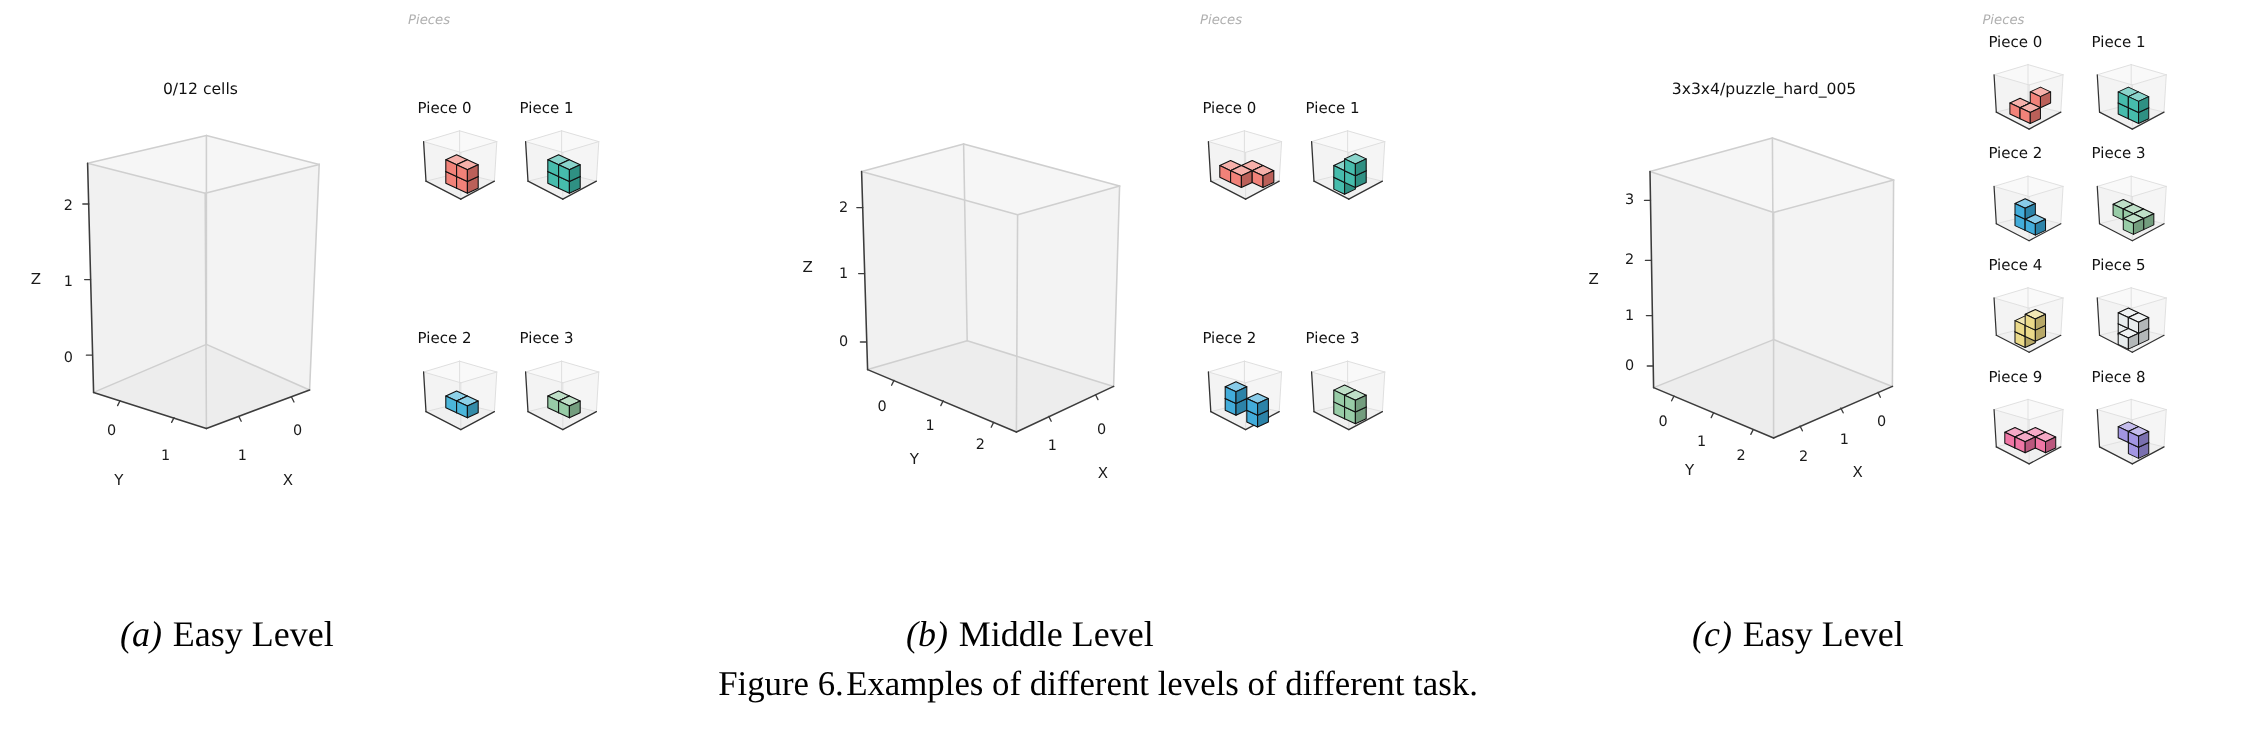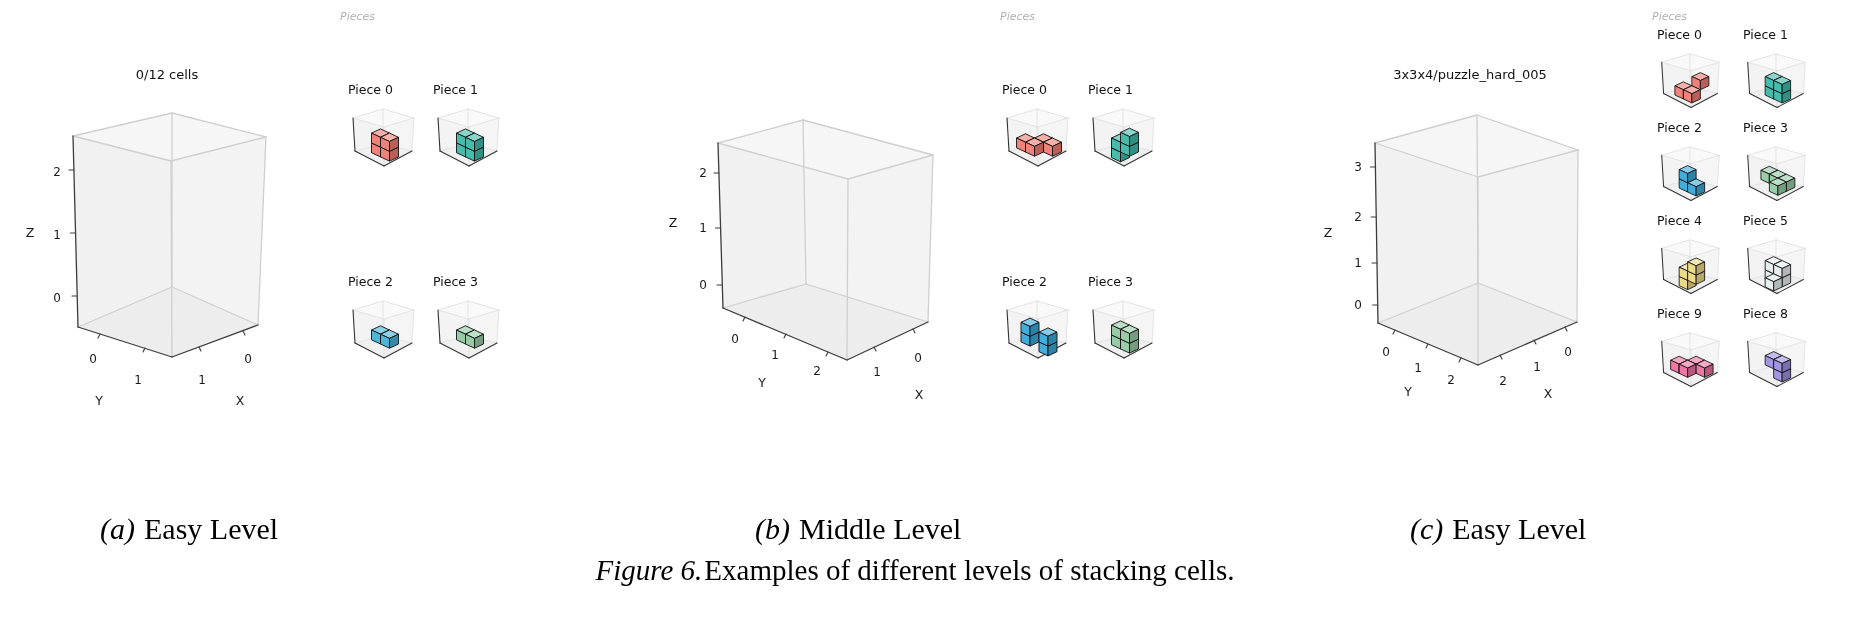--- a/index.html
+++ b/index.html
@@ -11,21 +11,21 @@
   .plot-title{position:absolute;width:320px;top:66px;text-align:center;
               font-size:13px;line-height:17.5px;color:#111;}
   .piece{position:absolute;}
   .piece-label{width:100%;text-align:left;font-size:12.5px;color:#111;height:17px;}
   .piece-svg{display:block;margin-top:6px;}
   .subcap{position:absolute;width:320px;top:512px;text-align:left;
           font-family:"Liberation Serif", serif;font-size:30px;color:#000;white-space:nowrap;}
   .subcap .lbl{font-style:italic;margin-right:9px;}
   .figcap{position:absolute;left:415px;top:554px;width:1000px;text-align:center;
           font-family:"Liberation Serif", serif;font-size:29px;color:#000;white-space:nowrap;}
-  .figcap .lbl{font-style:italic;margin-right:2px;}
+  .figcap .lbl{margin-right:2px;}
 </style>
 </head>
 <body>
 
 <div id="stage">
   <svg id="plot-svg" xmlns="http://www.w3.org/2000/svg">
       <g>
         <polygon points="73,136 172,113 172,287 78,327" fill="#f1f1f1" stroke="none"></polygon>
         <polygon points="172,113 266,137 258,325 172,287" fill="#f3f3f3" stroke="none"></polygon>
         <polygon points="78,327 172,287 258,325 172,357" fill="#ededed" stroke="none"></polygon>
@@ -705,15 +705,15 @@
   <div class="subcap" style="left:100px">
     <span class="lbl">(a)</span><span>Easy Level</span>
   </div>
   <div class="subcap" style="left:755px">
     <span class="lbl">(b)</span><span>Middle Level</span>
   </div>
   <div class="subcap" style="left:1410px">
     <span class="lbl">(c)</span><span>Easy Level</span>
   </div>
   <div class="figcap">
-    <span class="lbl">Figure 6.</span><span>Examples of different levels of stacking cells.</span>
+    <span class="lbl">Figure 6.</span><span>Examples of different levels of different task.</span>
   </div>
 </div>
 
 </body></html>

